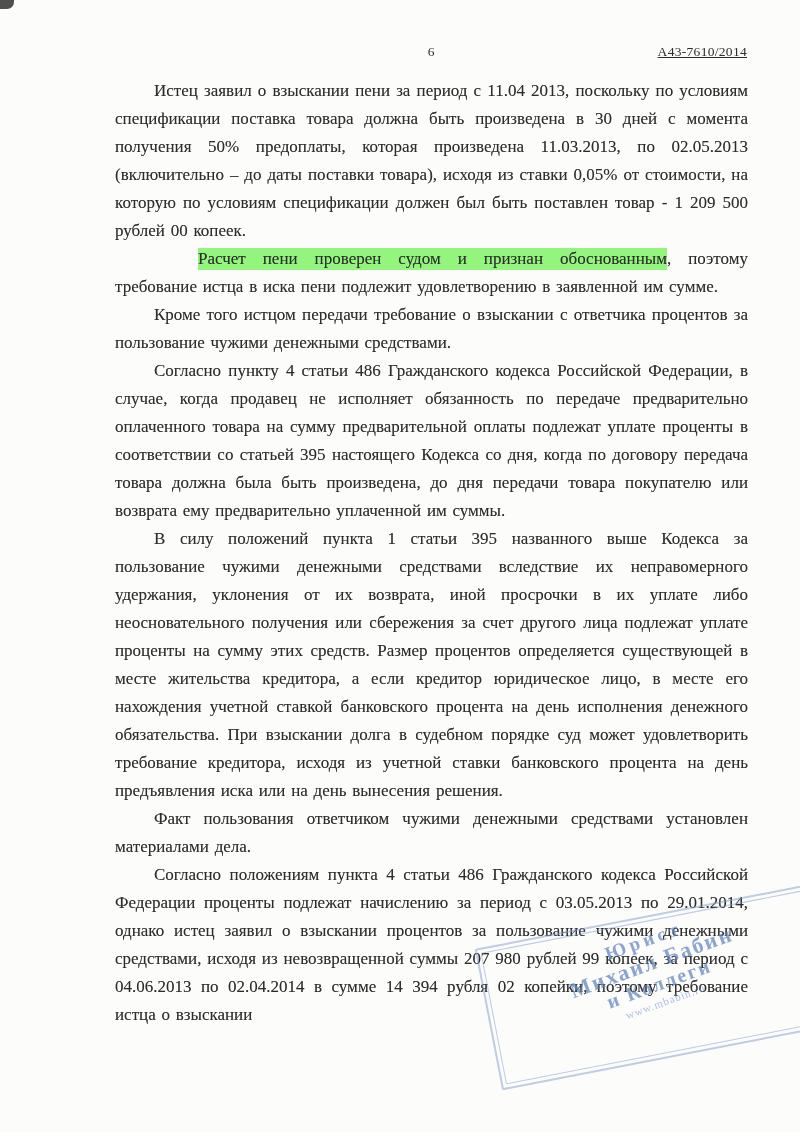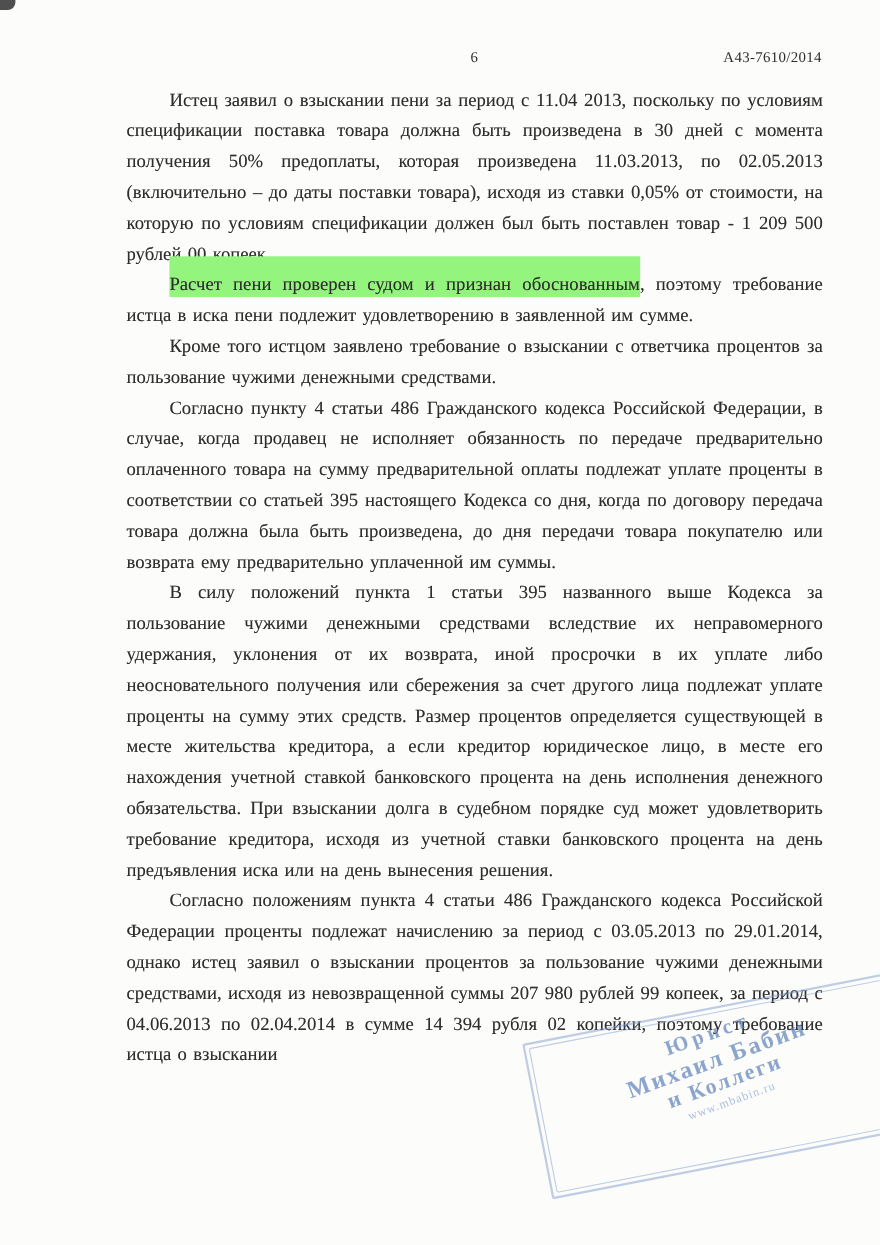--- a/index.html
+++ b/index.html
@@ -18,36 +18,37 @@
     width: 14px; height: 9px;
     background: #4f4f4f;
     border-bottom-right-radius: 7px;
   }
   .doc-header {
     position: absolute; top: 44px; left: 115px;
     width: 632px; height: 18px;
     font-size: 13.5px;
   }
   .page-number { position: absolute; left: 0; right: 0; top: 0; text-align: center; }
-  .case-number { position: absolute; right: 0; top: 0; letter-spacing: 0.3px; }
+  .case-number { position: absolute; right: 0; top: 0; letter-spacing: 0.3px; text-decoration: underline; }
 
   .body-text {
     position: absolute; top: 77px; left: 115px;
     width: 633px;
     font-size: 17px;
     line-height: 28px;
     text-align: justify;
     word-spacing: 1.5px;
     text-shadow: 0 0 0.4px rgba(20,20,20,0.35);
   }
   p.para { margin: 0; padding: 0; }
   p.indent { text-indent: 39px; }
   .highlight {
     background: var(--highlight, #93f57e);
-    padding: 16px 0 2px 0;
+    padding: 1px 0 2px 0;
+    margin-left: 44px;
   }
 
   
   .stamp {
     position: absolute; left: 485px; top: 912px;
     width: 370px; height: 140px;
     transform: rotate(-11deg);
     border: 2.5px solid var(--stamp-border, rgba(128,158,206,0.5));
     border-radius: 2px;
     pointer-events: none;
@@ -80,23 +81,24 @@
   <div class="corner-mark"></div>
 
   <div class="doc-header">
     <div class="page-number">6</div>
     <div class="case-number">А43-7610/2014</div>
   </div>
 
   <main class="body-text">
       <p class="para indent"><span class="">Истец заявил о взыскании пени за период с 11.04 2013, поскольку по условиям спецификации поставка товара должна быть произведена в 30 дней с момента получения 50% предоплаты, которая произведена 11.03.2013, по 02.05.2013 (включительно – до даты поставки товара), исходя из ставки 0,05% от стоимости, на которую по условиям спецификации должен был быть поставлен товар - 1 209 500 рублей 00 копеек.</span></p>
       <p class="para indent"><span class="highlight">Расчет пени проверен судом и признан обоснованным</span><span class="">, поэтому требование истца в иска пени подлежит удовлетворению в заявленной им сумме.</span></p>
-      <p class="para indent"><span class="">Кроме того истцом заявлено требование о взыскании с ответчика процентов за пользование чужими денежными средствами.</span></p>
+      <p class="para indent"><span class="">Кроме того истцом передачи требование о взыскании с ответчика процентов за пользование чужими денежными средствами.</span></p>
       <p class="para indent"><span class="">Согласно пункту 4 статьи 486 Гражданского кодекса Российской Федерации, в случае, когда продавец не исполняет обязанность по передаче предварительно оплаченного товара на сумму предварительной оплаты подлежат уплате проценты в соответствии со статьей 395 настоящего Кодекса со дня, когда по договору передача товара должна была быть произведена, до дня передачи товара покупателю или возврата ему предварительно уплаченной им суммы.</span></p>
       <p class="para indent"><span class="">В силу положений пункта 1 статьи 395 названного выше Кодекса за пользование чужими денежными средствами вследствие их неправомерного удержания, уклонения от их возврата, иной просрочки в их уплате либо неосновательного получения или сбережения за счет другого лица подлежат уплате проценты на сумму этих средств. Размер процентов определяется существующей в месте жительства кредитора, а если кредитор юридическое лицо, в месте его нахождения учетной ставкой банковского процента на день исполнения денежного обязательства. При взыскании долга в судебном порядке суд может удовлетворить требование кредитора, исходя из учетной ставки банковского процента на день предъявления иска или на день вынесения решения.</span></p>
+      <p class="para indent"><span class="">Факт пользования ответчиком чужими денежными средствами установлен материалами дела.</span></p>
       <p class="para indent"><span class="">Согласно положениям пункта 4 статьи 486 Гражданского кодекса Российской Федерации проценты подлежат начислению за период с 03.05.2013 по 29.01.2014, однако истец заявил о взыскании процентов за пользование чужими денежными средствами, исходя из невозвращенной суммы 207 980 рублей 99 копеек, за период с 04.06.2013 по 02.04.2014 в сумме 14 394 рубля 02 копейки, поэтому требование истца о взыскании</span></p>
     </main>
 
   <div class="stamp">
     <div class="stamp-text">
       <div class="stamp-title">Юрист</div>
       <div class="stamp-name">Михаил Бабин</div>
       <div class="stamp-sub">и Коллеги</div>
       <div class="stamp-url">www.mbabin.ru</div>
     </div>

